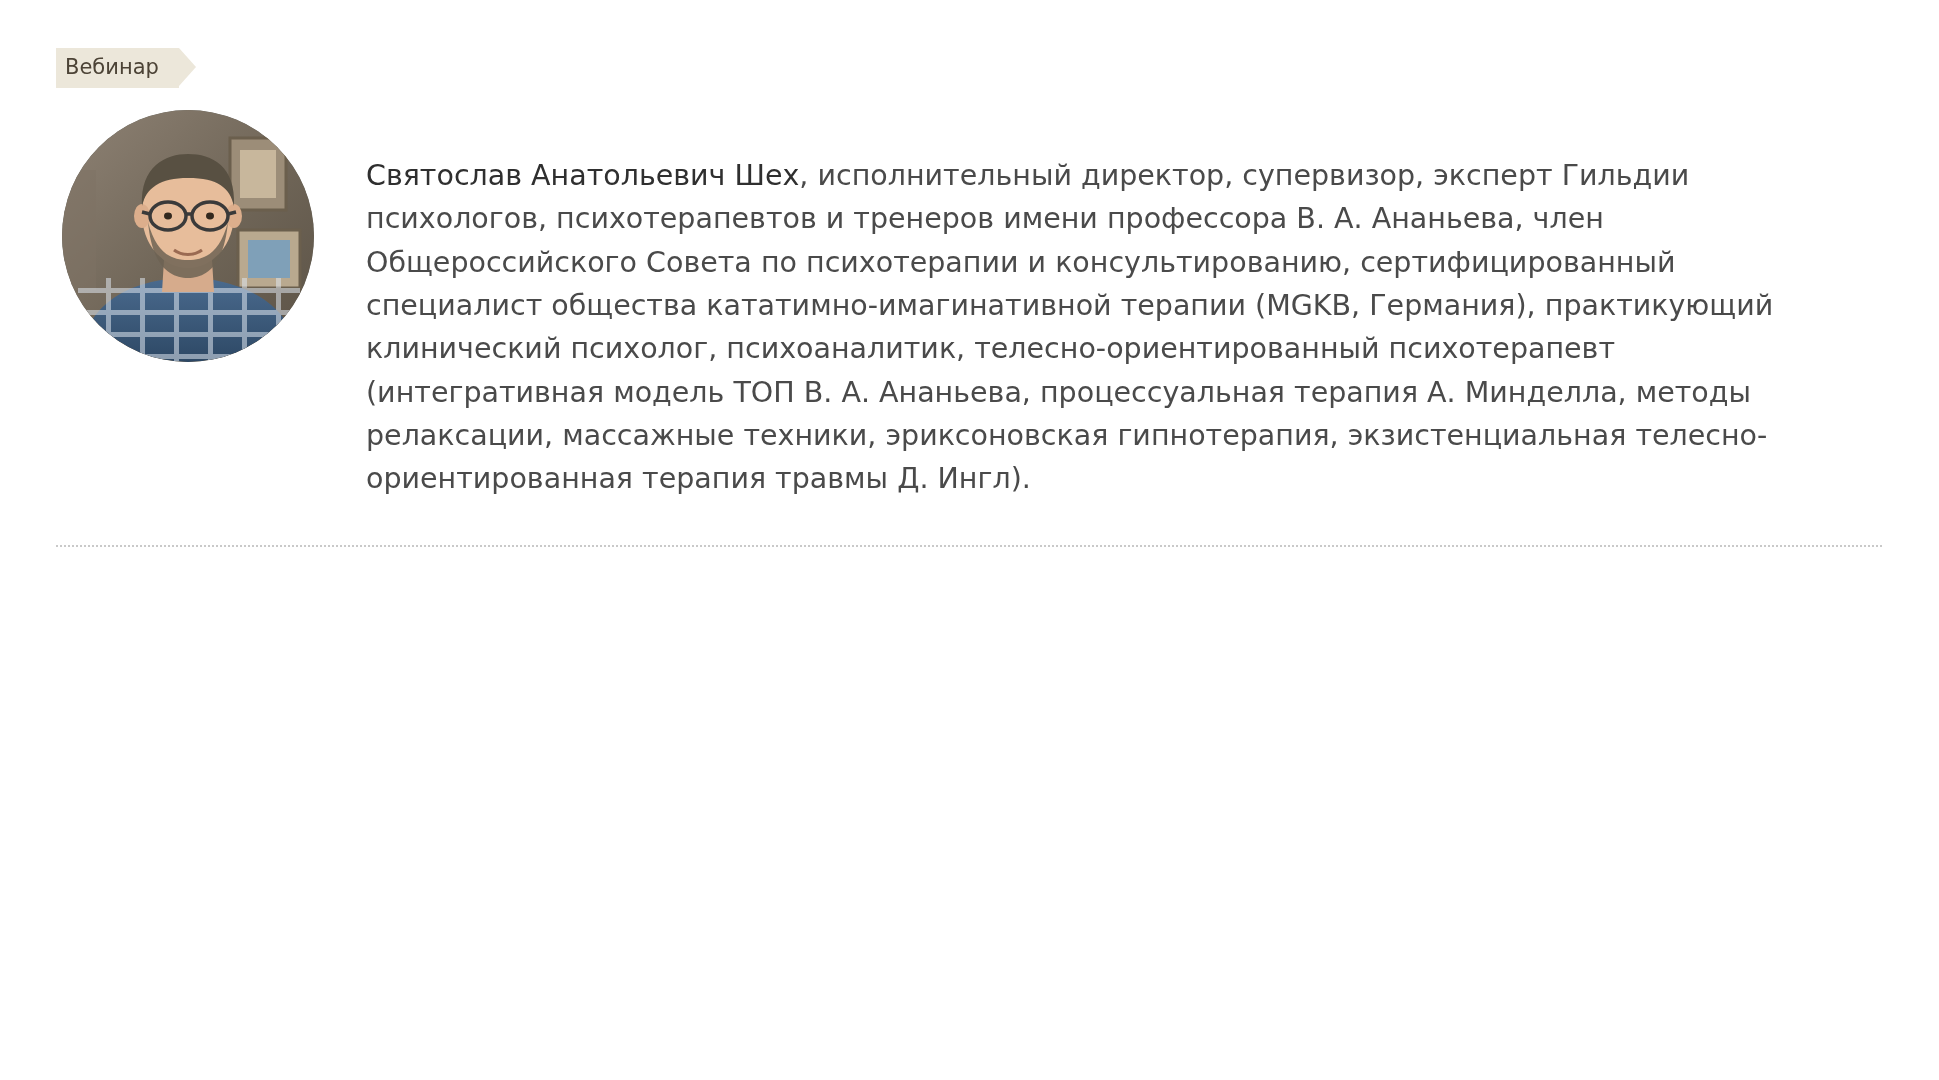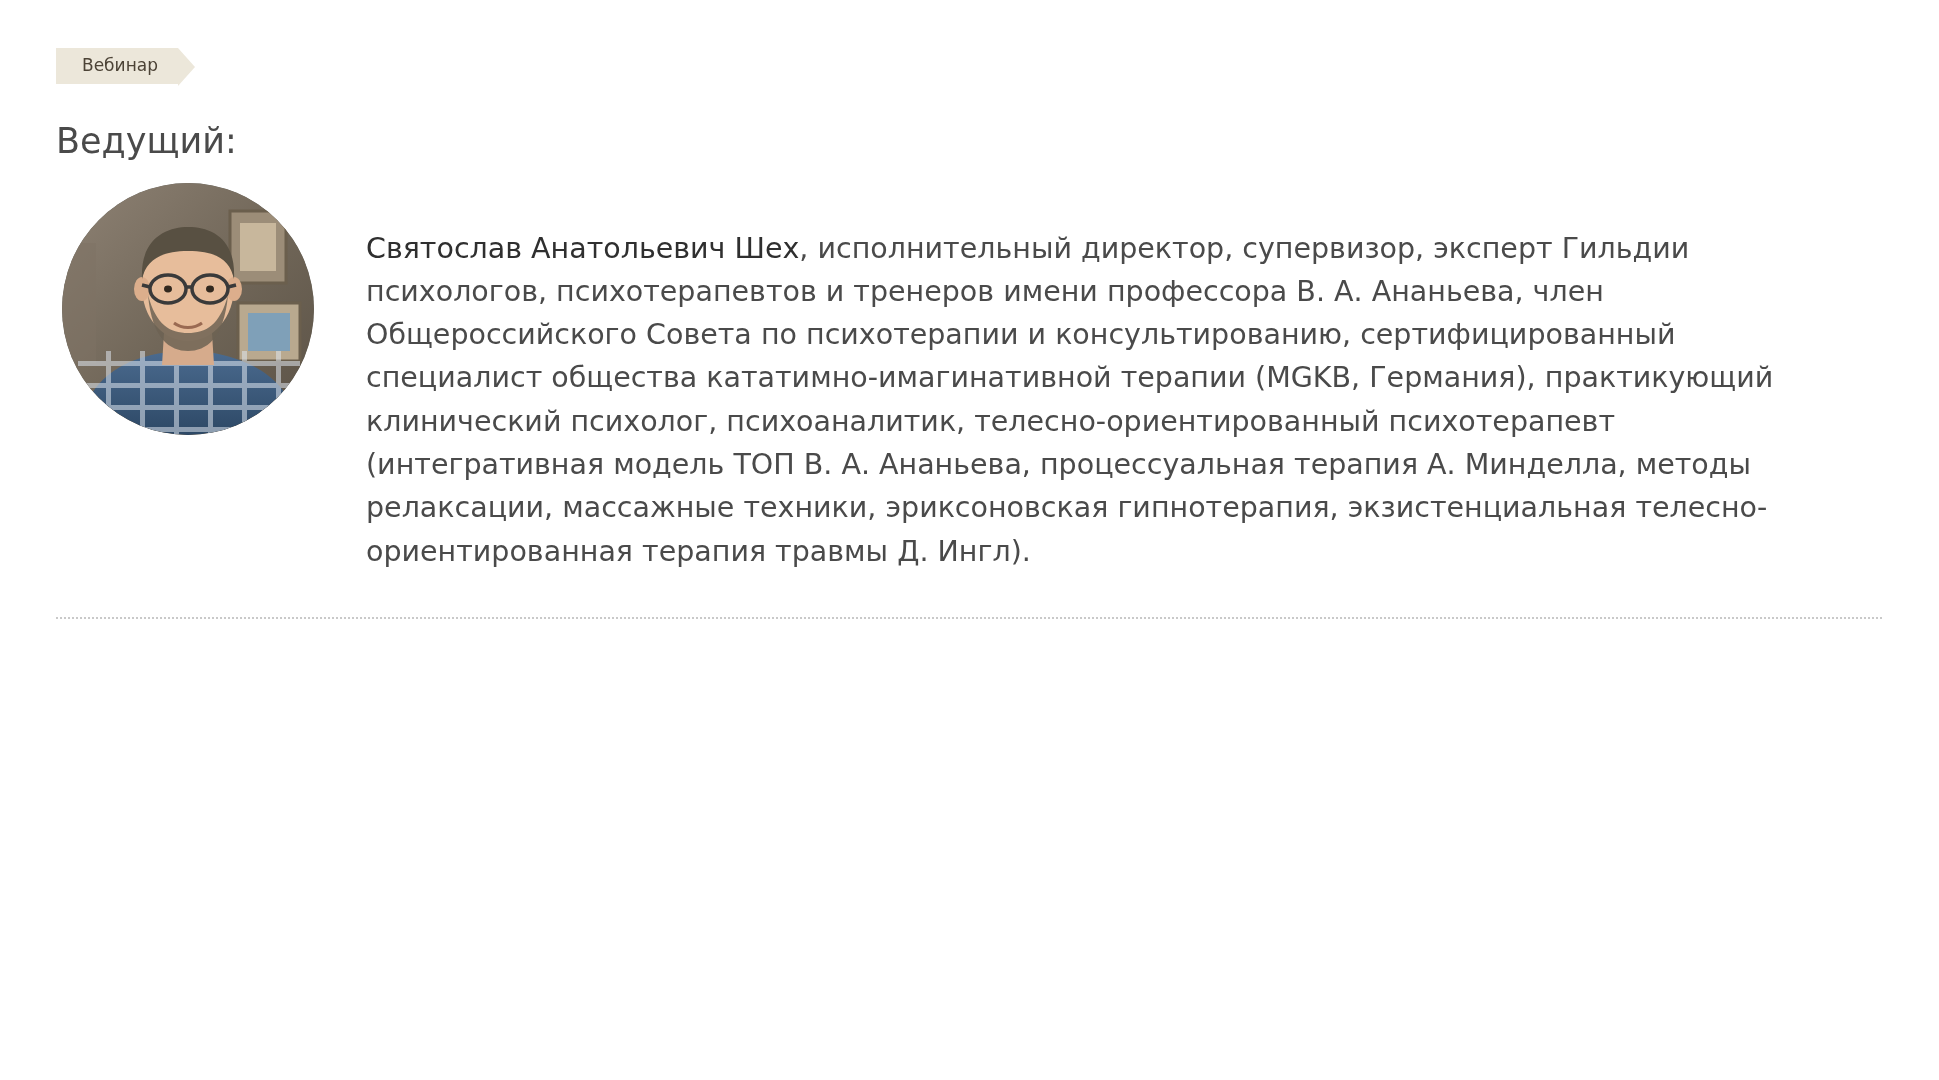--- a/index.html
+++ b/index.html
@@ -25,23 +25,23 @@
   
   .tag-wrap {
     display: inline-block;
     position: relative;
     margin-left: 0;
   }
   .tag {
     display: inline-block;
     background: #ece7da;
     color: #4c4336;
-    font-size: 17px;
+    font-size: 21px;
     line-height: 1;
-    padding: 9px 20px 10px 26px;
+    padding: 9px 20px 10px 9px;
     font-family: "DejaVu Sans", sans-serif;
     position: relative;
   }
   .tag::after {
     content: "";
     position: absolute;
     right: -17px;
     top: 0;
     width: 0;
     height: 0;
@@ -117,21 +117,20 @@
 </head>
 <body>
 
 <div class="page">
 
   <div class="tag-wrap">
     <span class="tag">Вебинар</span>
   </div>
 
 
-  <div class="host-label">Ведущий:</div>
 
   <div class="presenter">
 
     <div class="avatar">
       <svg viewBox="0 0 252 252" xmlns="http://www.w3.org/2000/svg">
         <defs>
           <clipPath id="circ">
               <circle cx="126" cy="126" r="126"></circle>
             </clipPath>
           <linearGradient id="bgwall" x1="0" y1="0" x2="1" y2="1">

